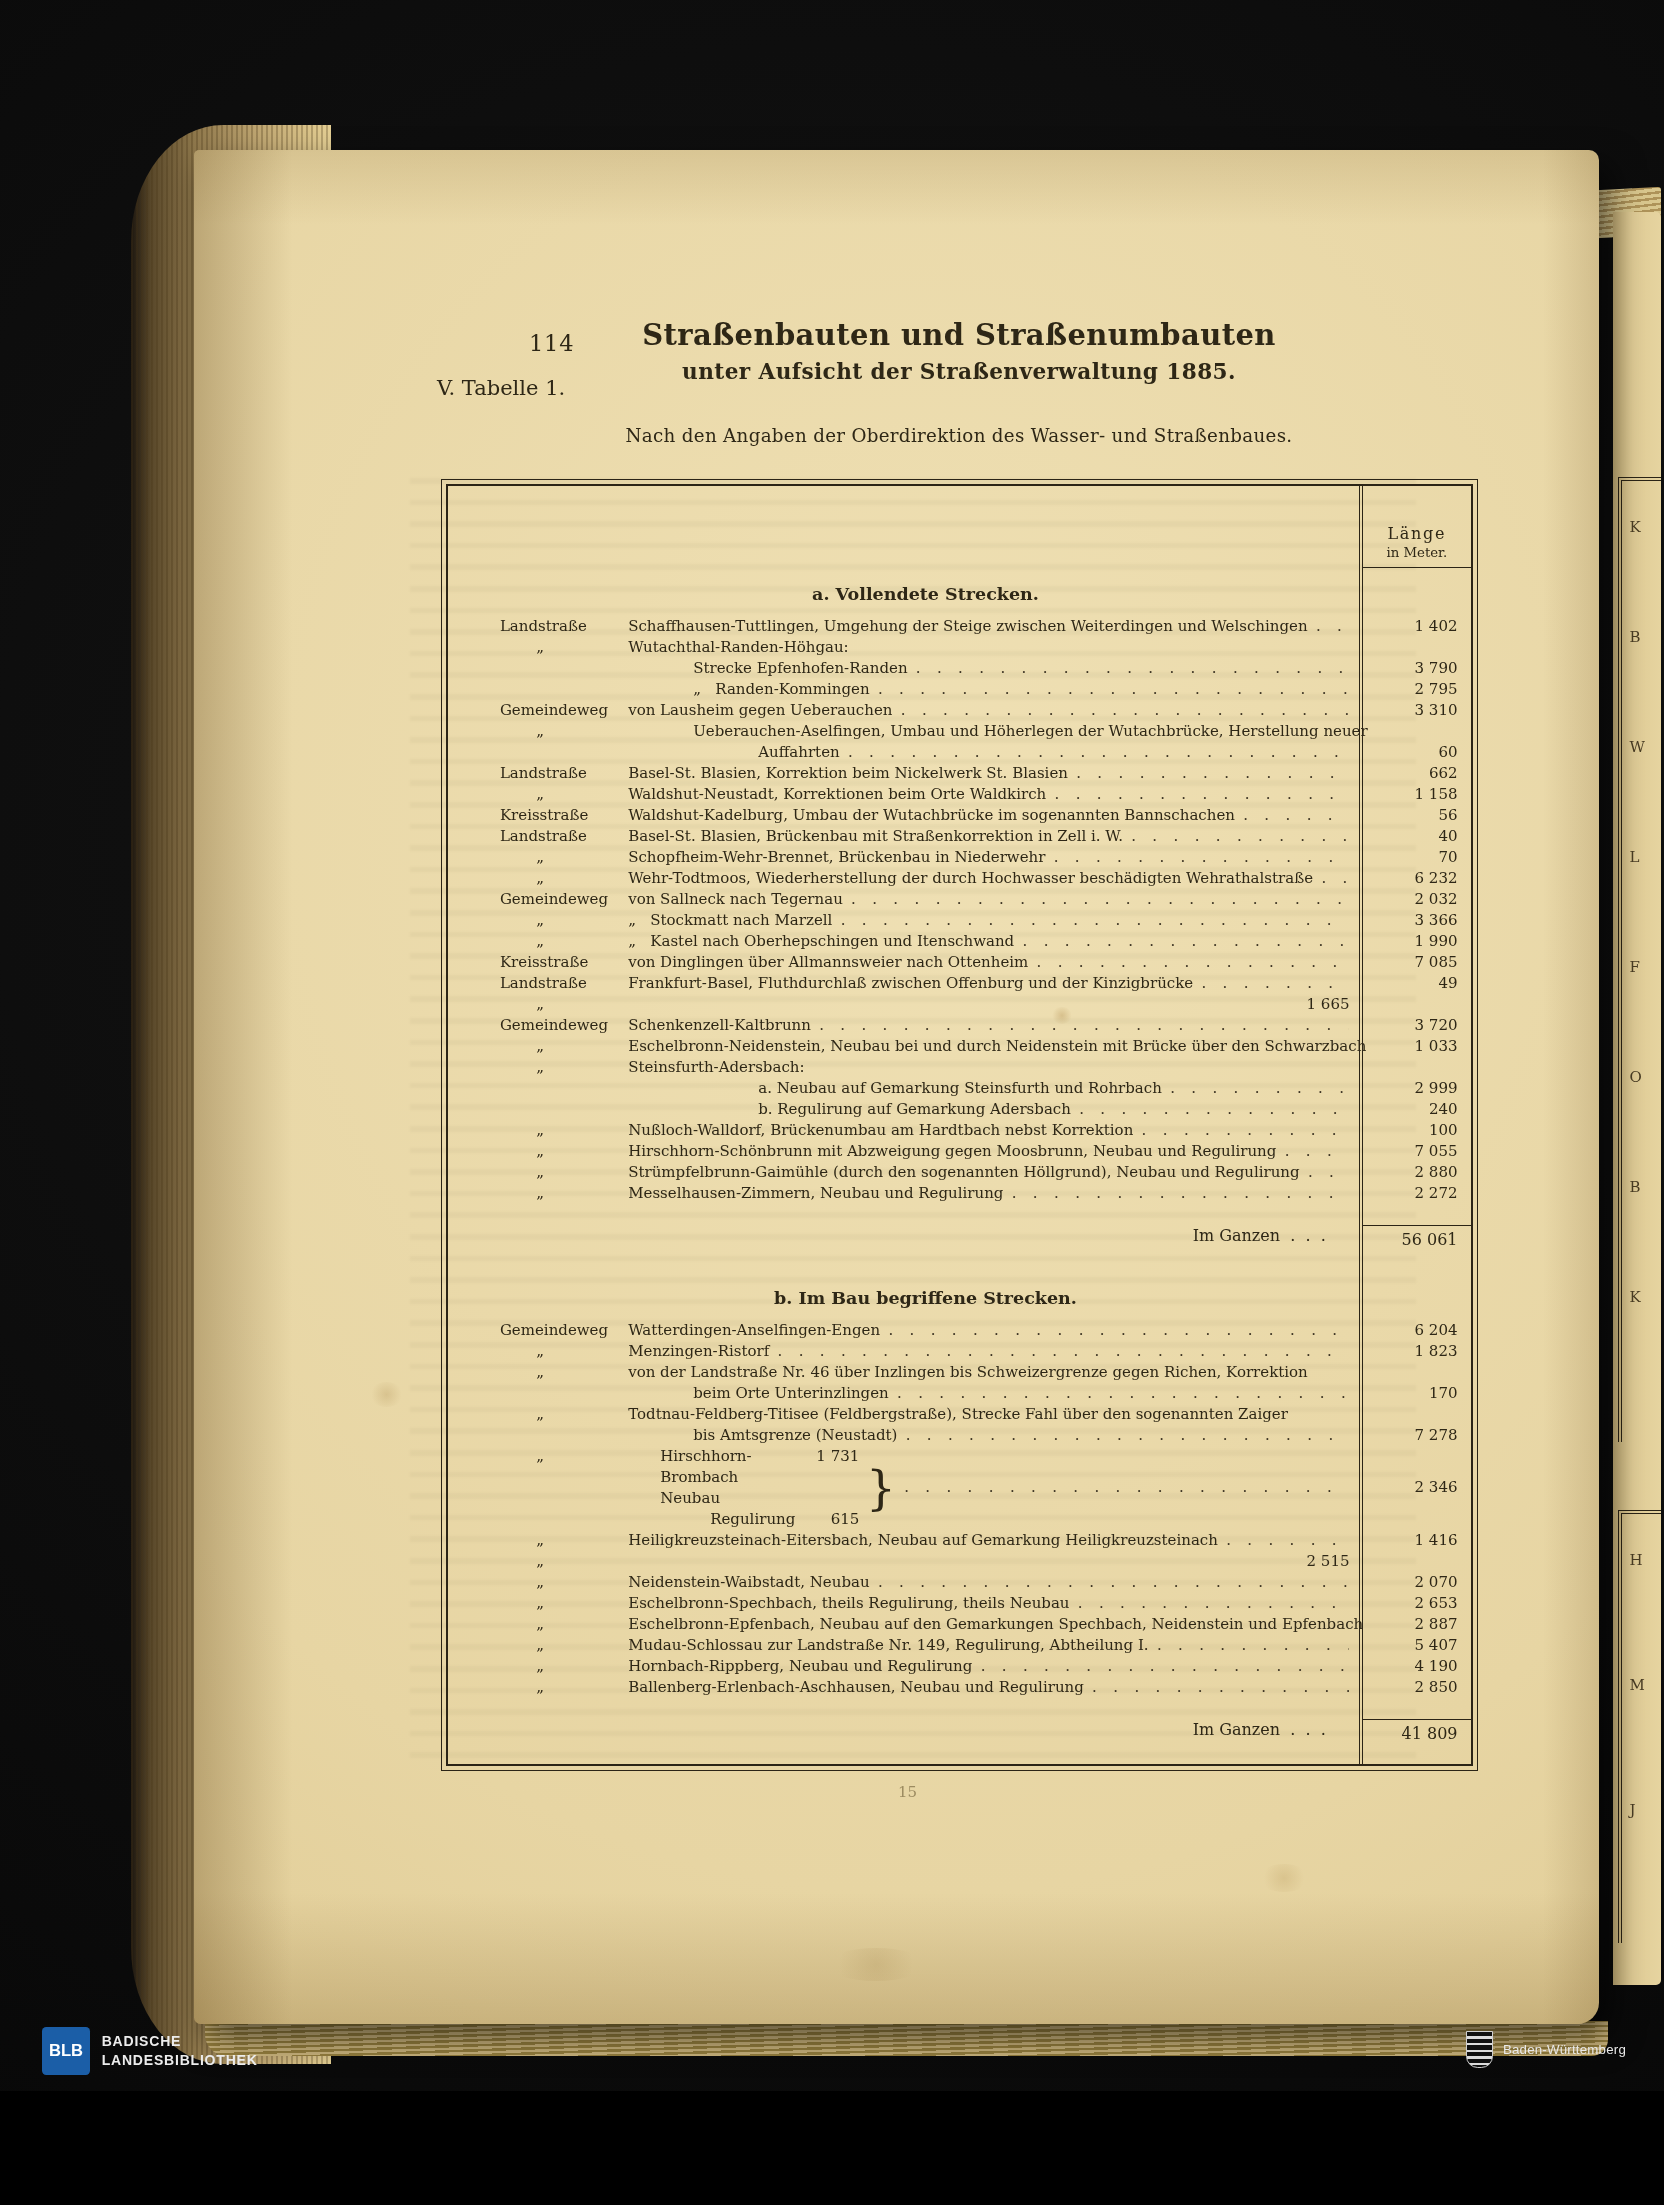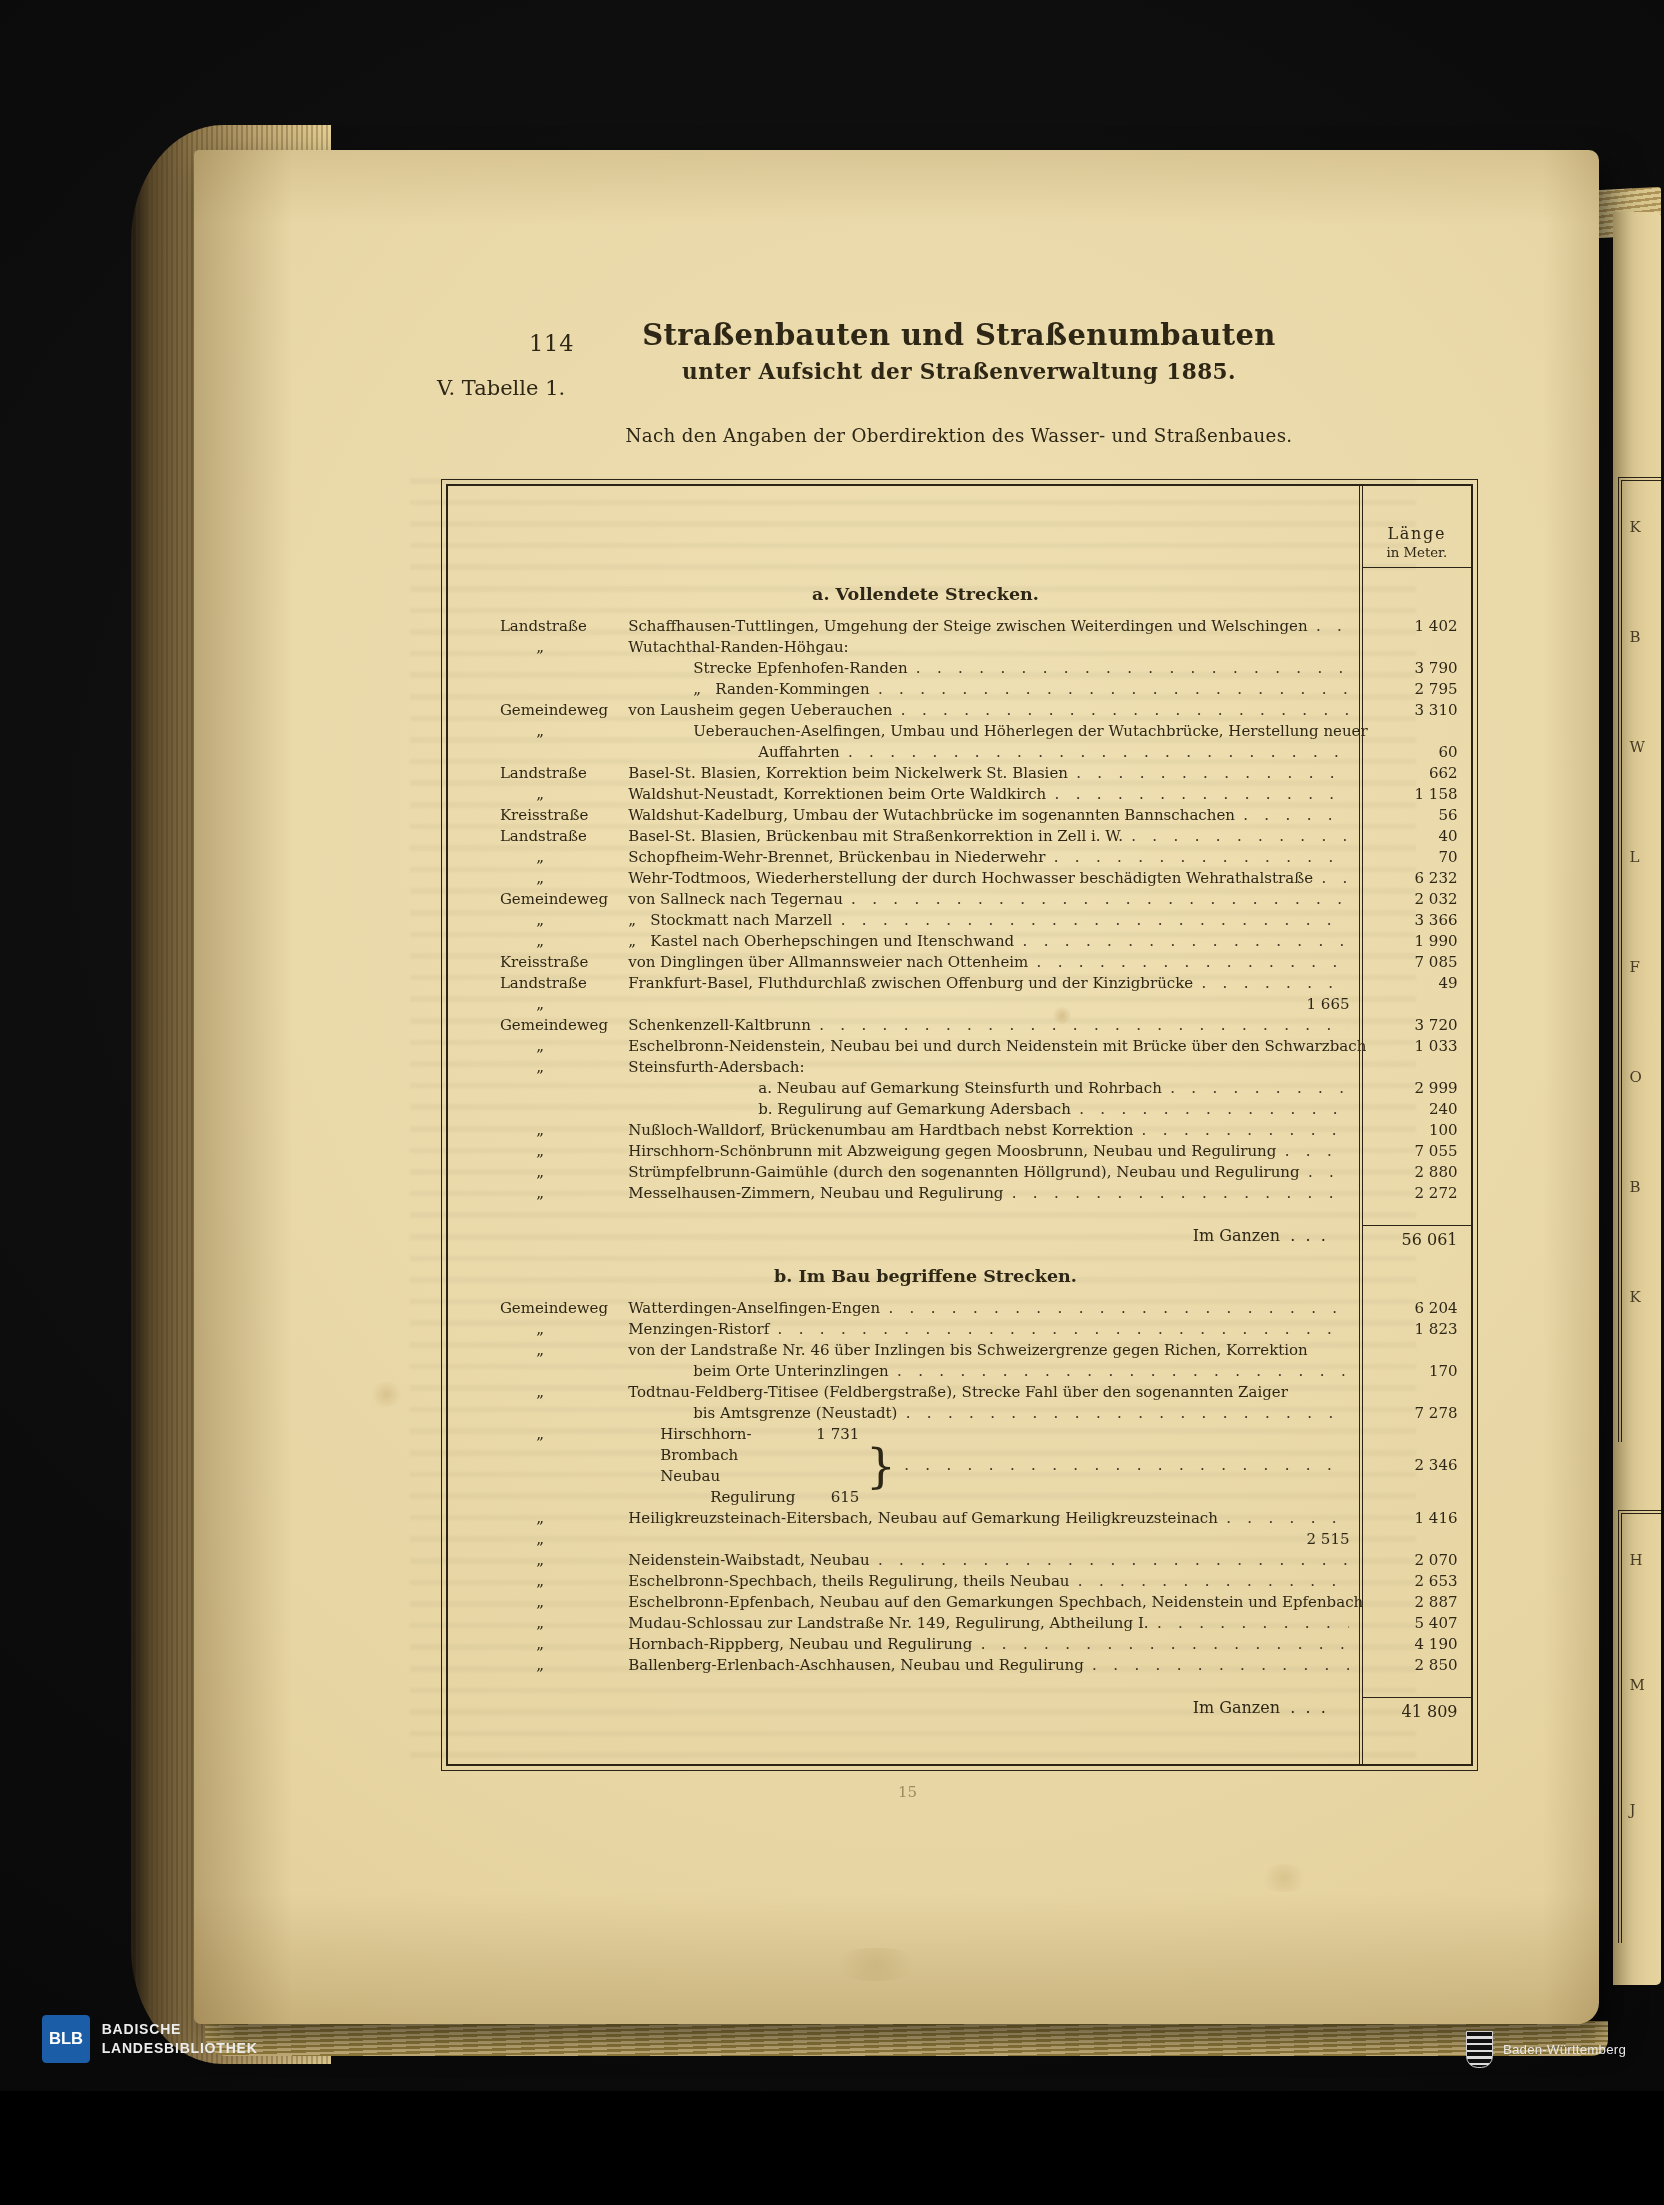--- a/index.html
+++ b/index.html
@@ -56,21 +56,21 @@
   .vdiv{position:absolute;top:0;bottom:0;right:108px;width:4.2px;
     border-left:1.7px solid #2b2416;border-right:1.7px solid #2b2416;box-sizing:border-box;}
   .len-head{position:absolute;top:0;right:0;width:108px;text-align:center;
     padding-top:38px;padding-bottom:6.7px;border-bottom:1.7px solid #2b2416;box-sizing:border-box;}
   .len-head .l1{font-size:16px;letter-spacing:1.7px;}
   .len-head .l2h{font-size:13.3px;margin-top:1.7px;}
 
   #sections{padding-top:98px;padding-left:40px;}
   .sec-head{width:calc(100% - 108px);text-align:center;font-weight:700;font-size:17.5px;
     margin:0 0 11.7px 0;box-sizing:border-box;}
-  .sec-head:not(:first-child){margin-top:16px;}
+  .sec-head:not(:first-child){margin-top:38px;}
 
   .t-row{display:grid;grid-template-columns:140px 1fr 108px;font-size:15px;line-height:21px;}
   .c1{padding-left:11.7px;white-space:nowrap;}
   .c1.ditto{padding-left:48px;}
   .c2{min-width:0;}
   .line{display:flex;align-items:baseline;padding-right:11.7px;}
   .line.bline{align-items:center;}
   .line .txt{white-space:nowrap;}
   .l2{padding-left:65px;}
   .leader{flex:1 1 auto;overflow:hidden;white-space:nowrap;margin:0 1.7px 0 8.3px;min-width:0;color:#3c3323;}
@@ -94,21 +94,21 @@
   .side-strip{position:absolute;left:1613px;top:212px;width:48px;height:1773px;z-index:1;
     background:linear-gradient(90deg,#cdb67c 0,#e0cc96 40%,#e6d4a0 100%);border-radius:0 5px 5px 0;}
   .strip-box{position:absolute;left:5px;right:0;border-left:4.2px double #2b2416;border-top:4.2px double #2b2416;box-sizing:border-box;}
   .strip-box.top{top:265px;height:965px;}
   .strip-box.bottom{top:1298px;height:433px;}
   .strip-letter{font-size:15px;color:#4a3d24;padding-left:7.5px;height:110px;box-sizing:border-box;padding-top:37px;}
   .strip-box.bottom .strip-letter{height:125px;}
 
   
   .footer{position:absolute;left:0;bottom:0;width:100%;height:83px;z-index:5;}
-  .blb{position:absolute;left:42px;bottom:28px;display:flex;align-items:center;gap:11.7px;}
+  .blb{position:absolute;left:42px;bottom:16px;display:flex;align-items:center;gap:11.7px;}
   .blb-sq{width:48px;height:48px;border-radius:4.2px;display:grid;place-items:center;
     color:#fff;font:700 16.6px "Liberation Sans", sans-serif;}
   .blb-text{font:700 14px/1.35 "Liberation Sans", sans-serif;color:#ececec;letter-spacing:0.8px;}
   .bw{position:absolute;right:38px;bottom:23px;display:flex;align-items:center;gap:10px;}
   .bw-shield{width:25px;height:35px;border:1.7px solid #cfcfcf;border-radius:0 0 11.7px 11.7px;
     background:repeating-linear-gradient(180deg,#101010 0 4.2px,#dcdcdc 4.2px 6.7px);}
   .bw-text{font:13.3px "Liberation Sans", sans-serif;color:#e9e9e9;letter-spacing:0.2px;}
 </style>
 </head>
 <body>

